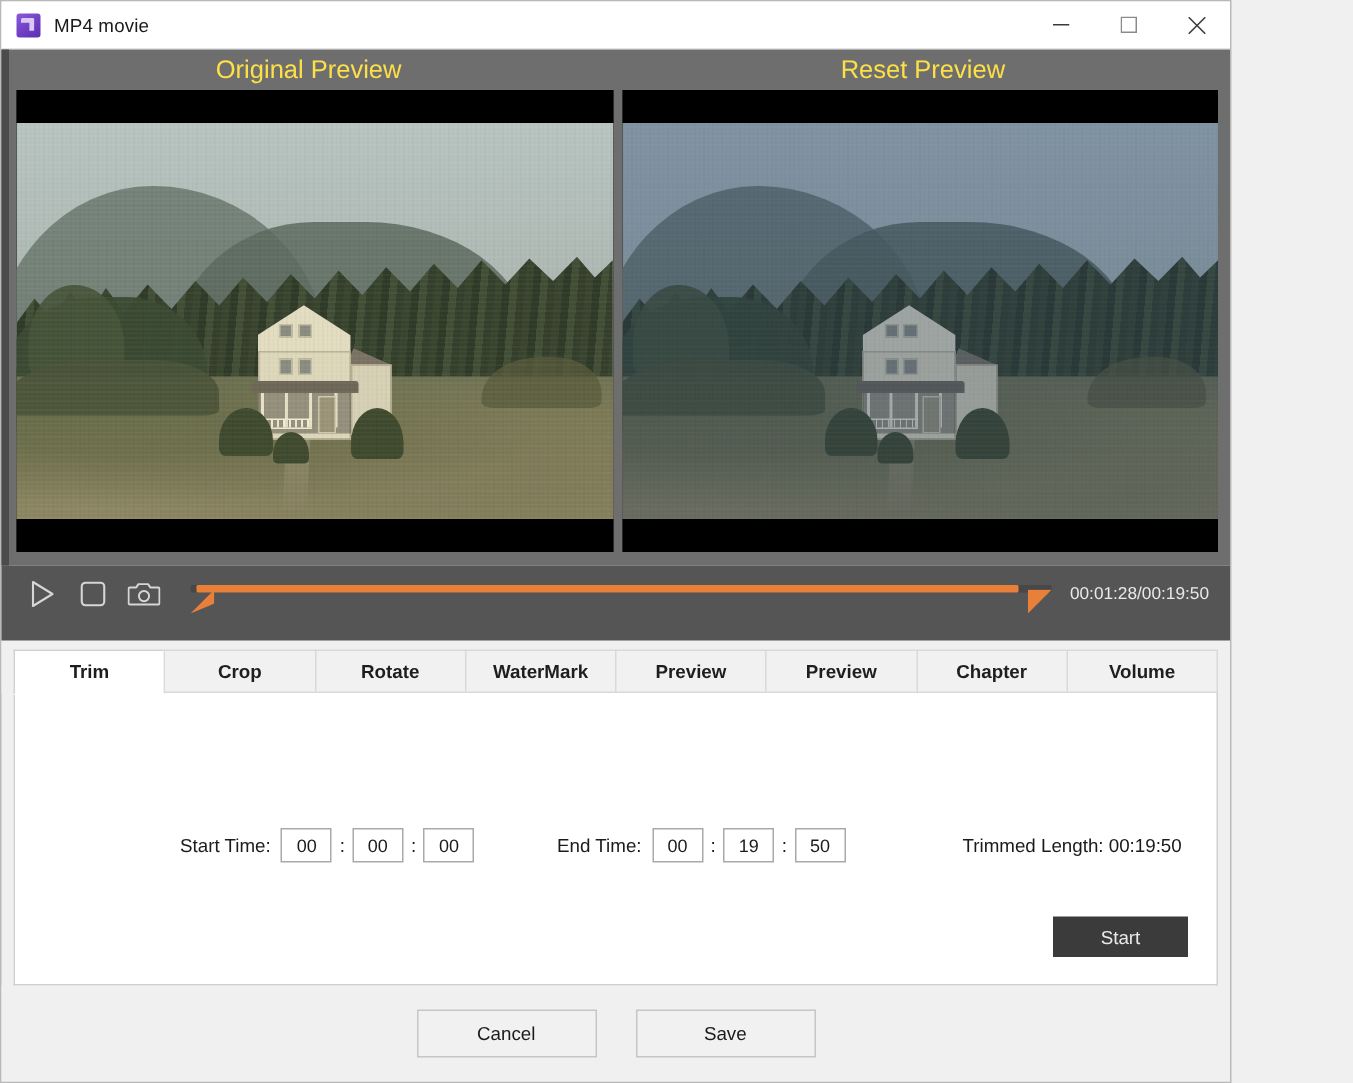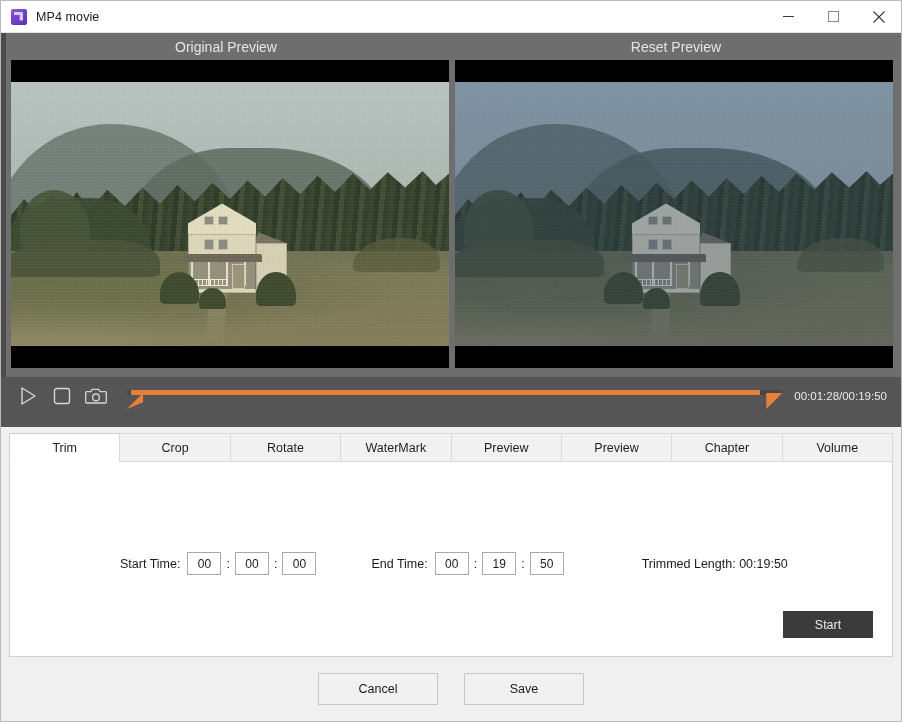--- a/index.html
+++ b/index.html
@@ -3,21 +3,21 @@
 <meta charset="utf-8">
 <style>
   * { box-sizing: border-box; margin: 0; padding: 0; }
   html, body {
     width: 902px; height: 722px;
     font-family: "Liberation Sans", sans-serif;
     background: #f0f0f0;
     overflow: hidden;
   }
   .window {
-    width: 902px; height: 722px;
+    width: 821px; height: 722px;
     display: flex; flex-direction: column;
     background: #f0f0f0;
     border: 1px solid #b9b9b9;
   }
 
   
   .titlebar {
     height: 32px; flex: 0 0 32px;
     background: #ffffff;
     display: flex; align-items: center;
@@ -54,21 +54,21 @@
     display: flex; flex-direction: column;
     position: relative;
   }
   .preview-labels {
     height: 27px; flex: 0 0 27px;
     display: flex;
   }
   .preview-label {
     flex: 1 1 50%;
     display: flex; align-items: center; justify-content: center;
-    color: #e5e5e5; font-size: 14px;
+    color: #fde047; font-size: 17px;
   }
   .preview-panes {
     flex: 1 1 auto;
     display: flex; gap: 6px;
     padding: 0 8px 9px 10px;
   }
   .pane {
     flex: 1 1 50%;
     background: #000;
     position: relative; overflow: hidden;
@@ -284,20 +284,21 @@
   .timecode {
     flex: 0 0 auto; color: #e9e9e9; font-size: 11.5px;
     padding-right: 14px; white-space: nowrap;
   }
 
   
   .tabs-host { flex: 0 0 auto; padding: 6px 8px 0 8px; background:#f0f0f0; }
   .tabs {
     display: flex; height: 29px;
     border-bottom: 1px solid #a3a3a3;
+    font-weight: bold;
   }
   .tab {
     flex: 1 1 0;
     display: flex; align-items: center; justify-content: center;
     font-size: 12.5px; color: #1e1e1e;
     background: #f1f1f1;
     border: 1px solid #d9d9d9;
     border-right: none;
     height: 29px;
   }

